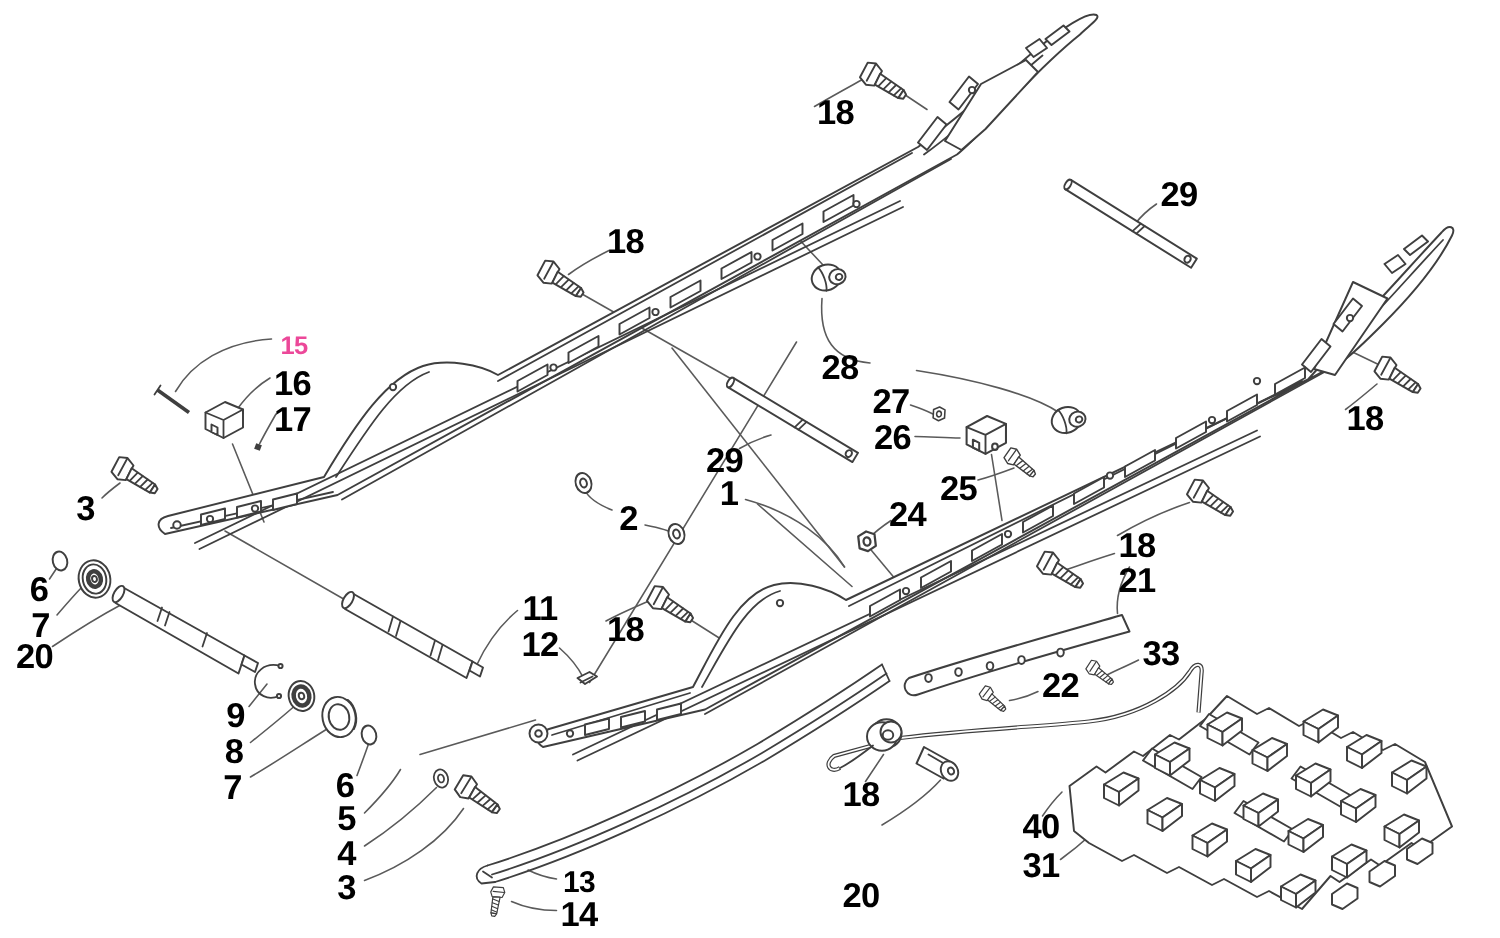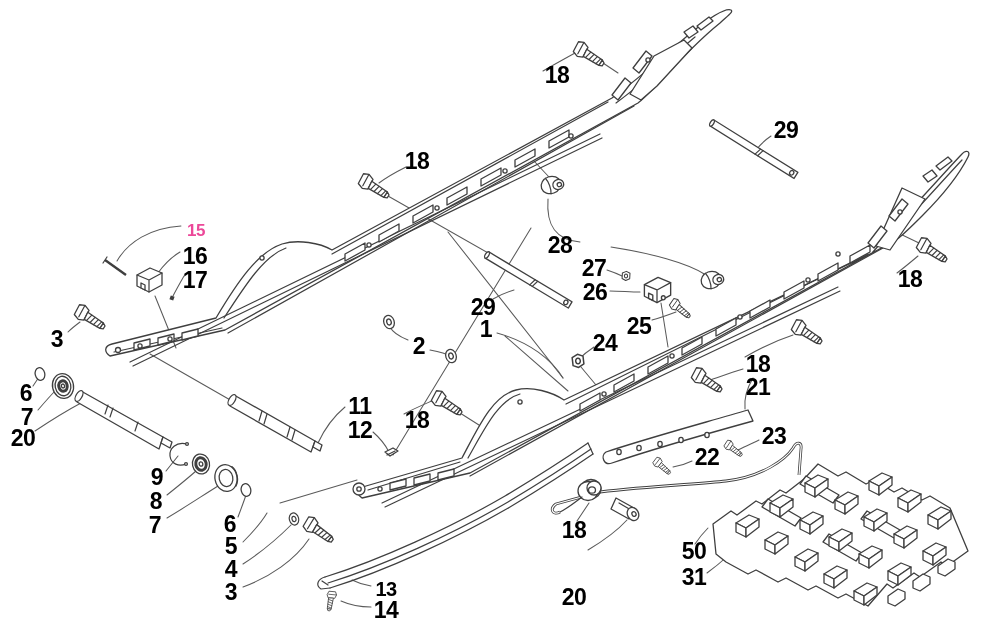--- a/index.html
+++ b/index.html
@@ -372,29 +372,29 @@
       <div class="callout" style="left: 483px; top: 307px; font-size: 23px; color: rgb(0, 0, 0);">29</div>
       <div class="callout" style="left: 486px; top: 329px; font-size: 23px; color: rgb(0, 0, 0);">1</div>
       <div class="callout" style="left: 419px; top: 346px; font-size: 23px; color: rgb(0, 0, 0);">2</div>
       <div class="callout" style="left: 639px; top: 326px; font-size: 23px; color: rgb(0, 0, 0);">25</div>
       <div class="callout" style="left: 605px; top: 343px; font-size: 23px; color: rgb(0, 0, 0);">24</div>
       <div class="callout" style="left: 758px; top: 364px; font-size: 23px; color: rgb(0, 0, 0);">18</div>
       <div class="callout" style="left: 758px; top: 387px; font-size: 23px; color: rgb(0, 0, 0);">21</div>
       <div class="callout" style="left: 360px; top: 406px; font-size: 23px; color: rgb(0, 0, 0);">11</div>
       <div class="callout" style="left: 360px; top: 430px; font-size: 23px; color: rgb(0, 0, 0);">12</div>
       <div class="callout" style="left: 417px; top: 420px; font-size: 23px; color: rgb(0, 0, 0);">18</div>
-      <div class="callout" style="left: 774px; top: 436px; font-size: 23px; color: rgb(0, 0, 0);">23</div>
+      <div class="callout" style="left: 774px; top: 436px; font-size: 23px; color: rgb(0, 0, 0);">33</div>
       <div class="callout" style="left: 707px; top: 457px; font-size: 23px; color: rgb(0, 0, 0);">22</div>
       <div class="callout" style="left: 157px; top: 477px; font-size: 23px; color: rgb(0, 0, 0);">9</div>
       <div class="callout" style="left: 156px; top: 501px; font-size: 23px; color: rgb(0, 0, 0);">8</div>
       <div class="callout" style="left: 155px; top: 525px; font-size: 23px; color: rgb(0, 0, 0);">7</div>
       <div class="callout" style="left: 230px; top: 524px; font-size: 23px; color: rgb(0, 0, 0);">6</div>
       <div class="callout" style="left: 231px; top: 546px; font-size: 23px; color: rgb(0, 0, 0);">5</div>
       <div class="callout" style="left: 231px; top: 569px; font-size: 23px; color: rgb(0, 0, 0);">4</div>
       <div class="callout" style="left: 231px; top: 592px; font-size: 23px; color: rgb(0, 0, 0);">3</div>
       <div class="callout" style="left: 574px; top: 530px; font-size: 23px; color: rgb(0, 0, 0);">18</div>
       <div class="callout" style="left: 574px; top: 554px; font-size: 23px; color: rgb(0, 0, 0); margin-top: 43px;">20</div>
-      <div class="callout" style="left: 694px; top: 551px; font-size: 23px; color: rgb(0, 0, 0);">50</div>
+      <div class="callout" style="left: 694px; top: 551px; font-size: 23px; color: rgb(0, 0, 0);">40</div>
       <div class="callout" style="left: 694px; top: 577px; font-size: 23px; color: rgb(0, 0, 0);">31</div>
       <div class="callout" style="left: 386px; top: 589px; font-size: 20px; color: rgb(0, 0, 0);">13</div>
       <div class="callout" style="left: 386px; top: 610px; font-size: 23px; color: rgb(0, 0, 0);">14</div>
     </div>
 </div>
 
 </body></html>

